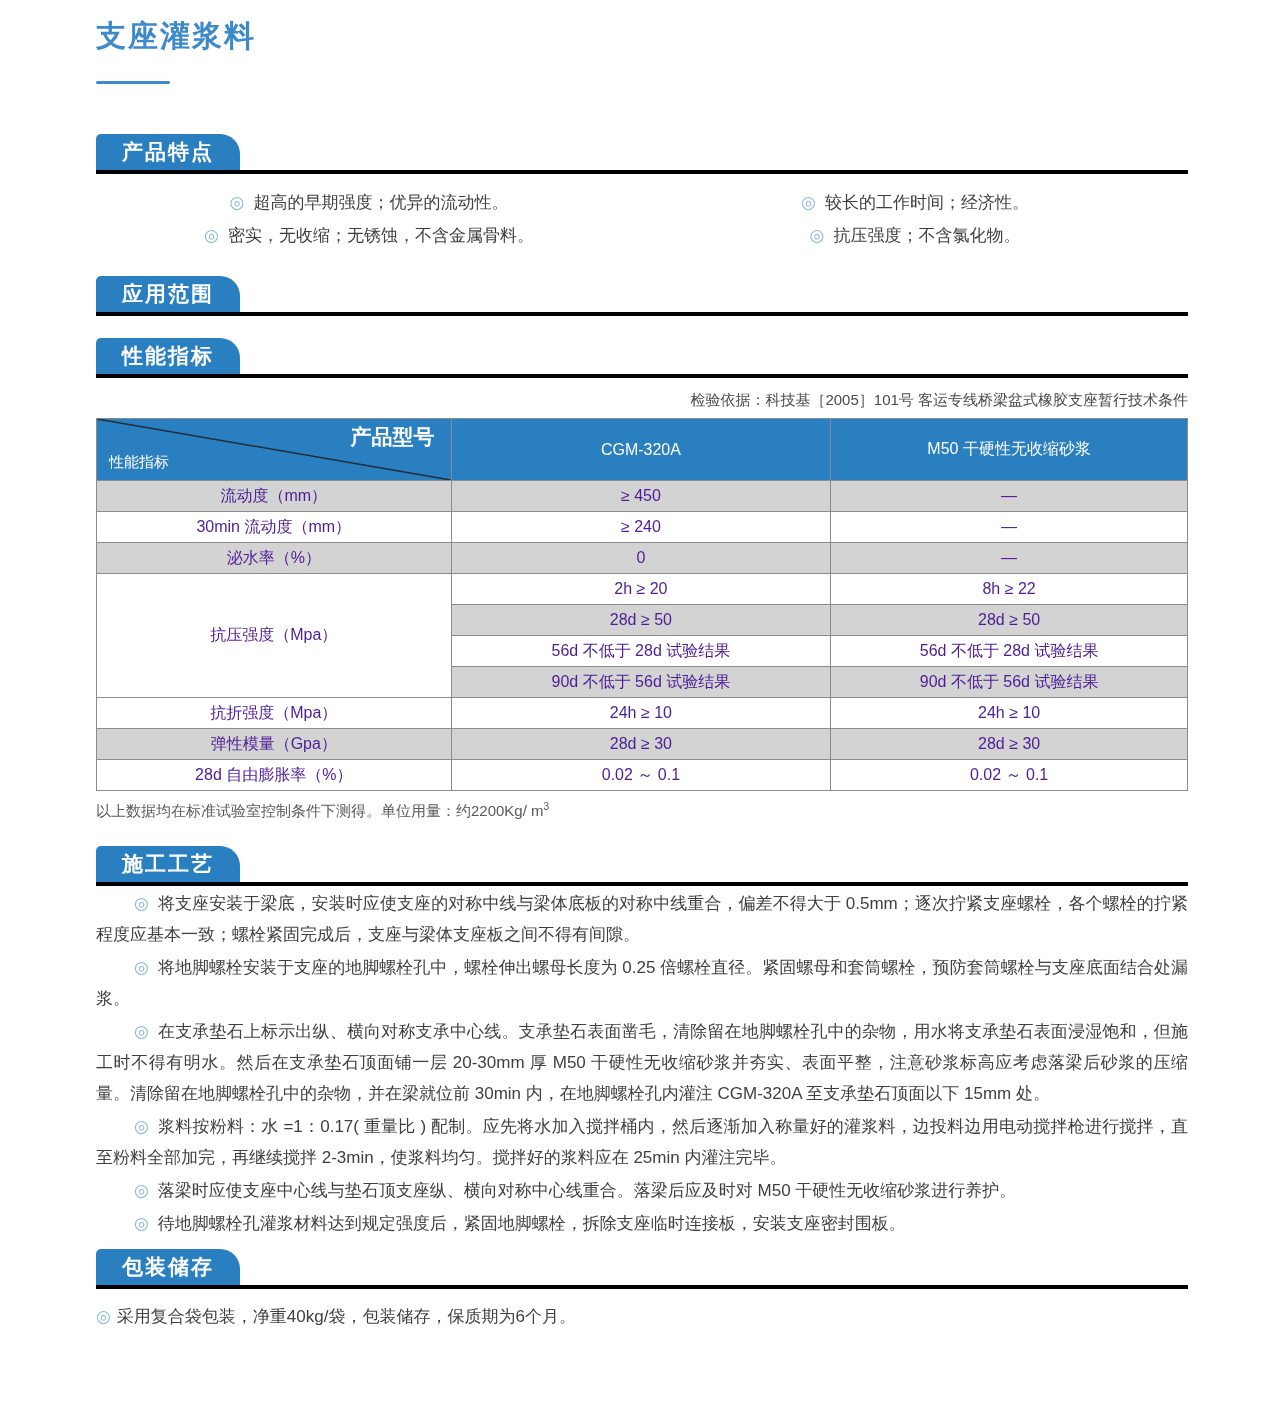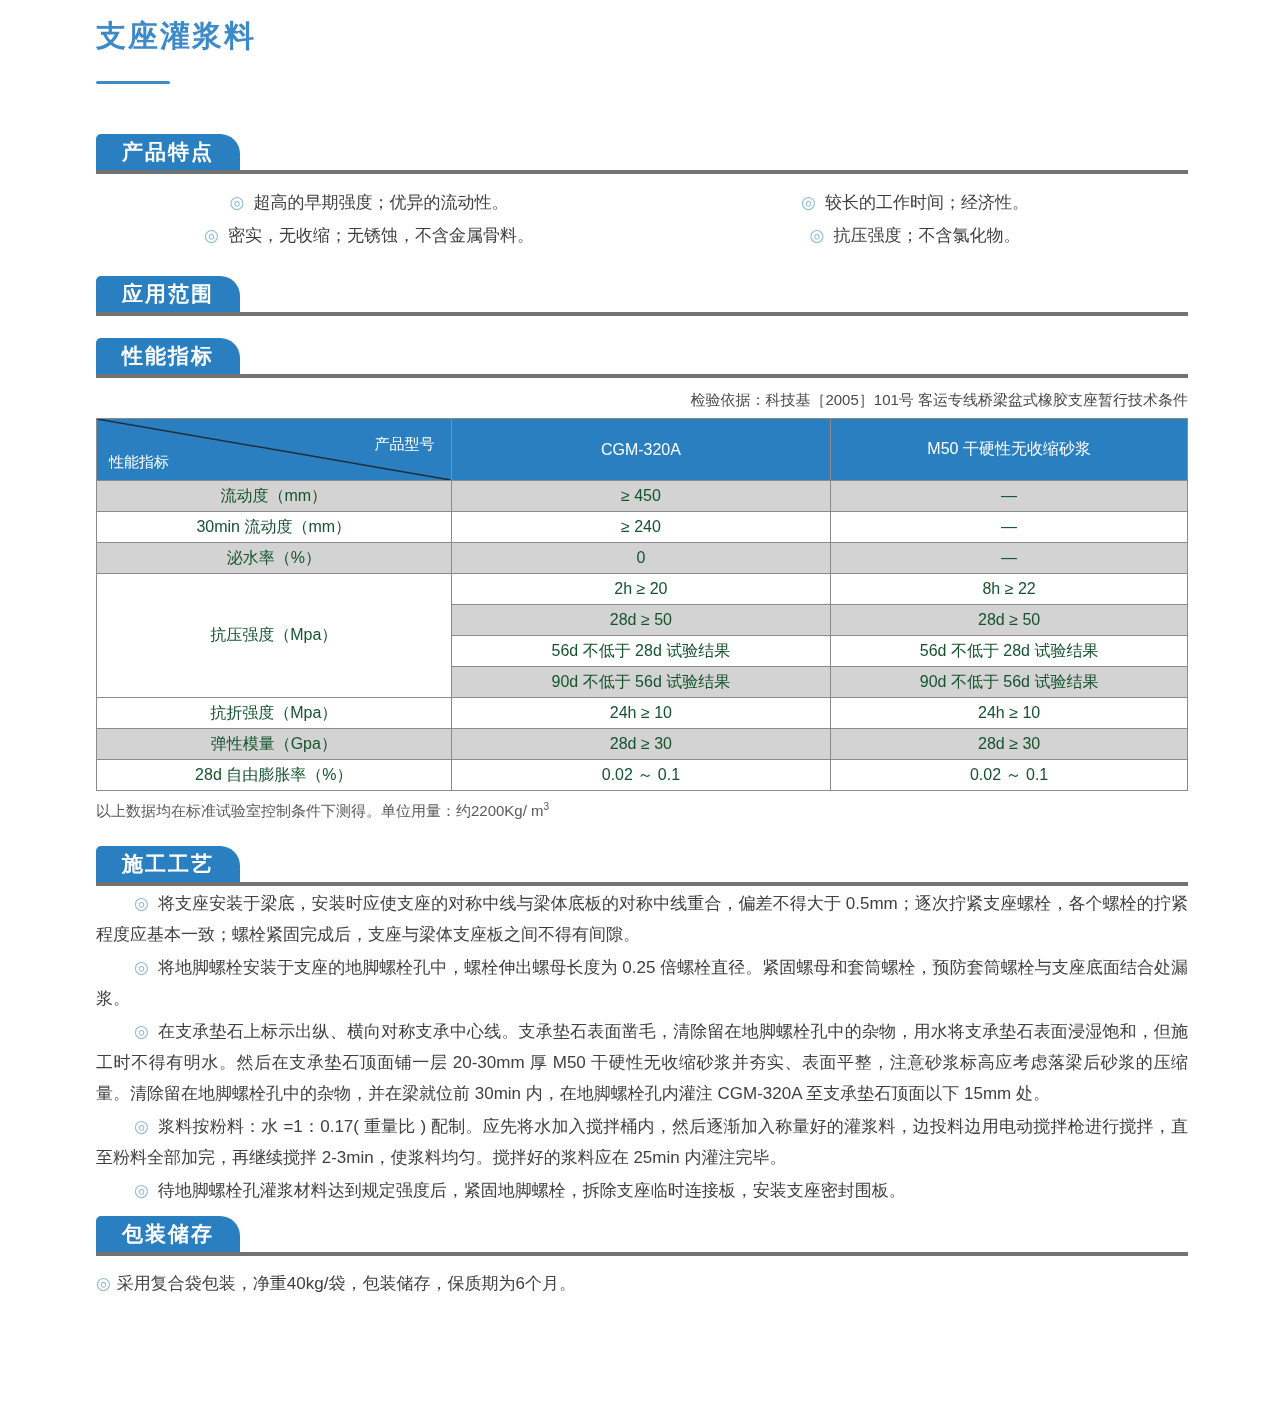--- a/index.html
+++ b/index.html
@@ -3,21 +3,21 @@
 <meta charset="utf-8">
 <style>
   * { margin:0; padding:0; box-sizing:border-box; }
   html,body { width:1280px; height:1405px; overflow:hidden; background:#ffffff; }
   body { font-family:"Liberation Sans","DejaVu Sans",sans-serif; color:#454545; }
   .page { padding:16px 92px 0 96px; }
 
   .doc-title { color:#3d8aca; font-size:30px; font-weight:bold; letter-spacing:2px; }
   .title-underline { margin-top:24px; width:74px; height:3px; background:#3d8aca; border-radius:2px; }
 
-  .sec-head { border-bottom:4px solid #737373; line-height:0; }
+  .sec-head { border-bottom:4px solid #000000; line-height:0; }
   .badge { display:inline-block; background:#2a7fc0; color:#ffffff; font-size:21px; font-weight:bold;
            line-height:36px; padding:0 26px; border-radius:5px 20px 0 0; letter-spacing:2px; }
 
   .bullet-icon { color:#90bcd9; font-size:17px; margin-right:9px; }
 
   
   .sec-features .sec-head { margin-top:50px; }
   .features-list { margin-top:12px; display:flex;text-align:center; }
   .features-col { width:50%; }
   .feature-item { font-size:17px; line-height:33px; color:#3f3f3f; white-space:nowrap; }
@@ -25,26 +25,26 @@
   
   .sec-application .sec-head { margin-top:24px; }
   .app-paragraphs { margin-top:14px; padding:0 36px; }
   .app-paragraphs p { font-size:17px; line-height:33px; color:#3f3f3f; }
 
   
   .sec-performance .sec-head { margin-top:22px; }
   .basis { margin-top:12px; text-align:right; font-size:15px; color:#4a4a4a; line-height:20px; }
   table.perf { margin-top:8px; width:100%; border-collapse:collapse; table-layout:fixed; }
   table.perf td { border:1px solid #8b8b8b; text-align:center; vertical-align:middle;
-                  font-size:16px; color:#14532d; height:31px; padding:0 4px; background:#ffffff; }
+                  font-size:16px; color:#4c1d95; height:31px; padding:0 4px; background:#ffffff; }
   table.perf td.gray { background:#d3d3d3; }
   table.perf tr.thead td { background:#2a7fc0; color:#ffffff; height:62px; font-size:16px; }
   td.diag { position:relative; }
   td.diag svg { position:absolute; left:0; top:0; width:100%; height:100%; }
-  .corner-top { position:absolute; top:16px; right:16px; font-size:15px; }
+  .corner-top { position:absolute; top:4px; right:16px; font-size:21px;font-weight:bold; }
   .corner-bottom { position:absolute; bottom:8px; left:12px; font-size:15px; }
   .col-label { width:32.5%; }
   .col-a { width:34.8%; }
   .note { margin-top:10px; font-size:15px; color:#5a5a5a; }
   .note sup { font-size:10px; }
 
   
   .sec-construction .sec-head { margin-top:25px; }
   .constr-paragraphs { margin-top:2px; }
   .constr-paragraphs p { font-size:17px; line-height:31px; color:#3f3f3f; text-align:justify;
@@ -159,20 +159,21 @@
 
   <section class="sec-construction">
     <div class="sec-head">
       <span class="badge">施工工艺</span>
     </div>
     <div class="constr-paragraphs">
       <p><span class="bullet-icon">◎</span><span>将支座安装于梁底，安装时应使支座的对称中线与梁体底板的对称中线重合，偏差不得大于 0.5mm；逐次拧紧支座螺栓，各个螺栓的拧紧程度应基本一致；螺栓紧固完成后，支座与梁体支座板之间不得有间隙。</span></p>
       <p><span class="bullet-icon">◎</span><span>将地脚螺栓安装于支座的地脚螺栓孔中，螺栓伸出螺母长度为 0.25 倍螺栓直径。紧固螺母和套筒螺栓，预防套筒螺栓与支座底面结合处漏浆。</span></p>
       <p><span class="bullet-icon">◎</span><span>在支承垫石上标示出纵、横向对称支承中心线。支承垫石表面凿毛，清除留在地脚螺栓孔中的杂物，用水将支承垫石表面浸湿饱和，但施工时不得有明水。然后在支承垫石顶面铺一层 20-30mm 厚 M50 干硬性无收缩砂浆并夯实、表面平整，注意砂浆标高应考虑落梁后砂浆的压缩量。清除留在地脚螺栓孔中的杂物，并在梁就位前 30min 内，在地脚螺栓孔内灌注 CGM-320A 至支承垫石顶面以下 15mm 处。</span></p>
       <p><span class="bullet-icon">◎</span><span>浆料按粉料：水 =1：0.17( 重量比 ) 配制。应先将水加入搅拌桶内，然后逐渐加入称量好的灌浆料，边投料边用电动搅拌枪进行搅拌，直至粉料全部加完，再继续搅拌 2-3min，使浆料均匀。搅拌好的浆料应在 25min 内灌注完毕。</span></p>
+      <p><span class="bullet-icon">◎</span><span>落梁时应使支座中心线与垫石顶支座纵、横向对称中心线重合。落梁后应及时对 M50 干硬性无收缩砂浆进行养护。</span></p>
       <p><span class="bullet-icon">◎</span><span>待地脚螺栓孔灌浆材料达到规定强度后，紧固地脚螺栓，拆除支座临时连接板，安装支座密封围板。</span></p>
     </div>
   </section>
 
   <section class="sec-packaging">
     <div class="sec-head">
       <span class="badge">包装储存</span>
     </div>
     <div class="pack-item"><span class="bullet-icon">◎</span><span>采用复合袋包装，净重40kg/袋，包装储存，保质期为6个月。</span></div>
   </section>

